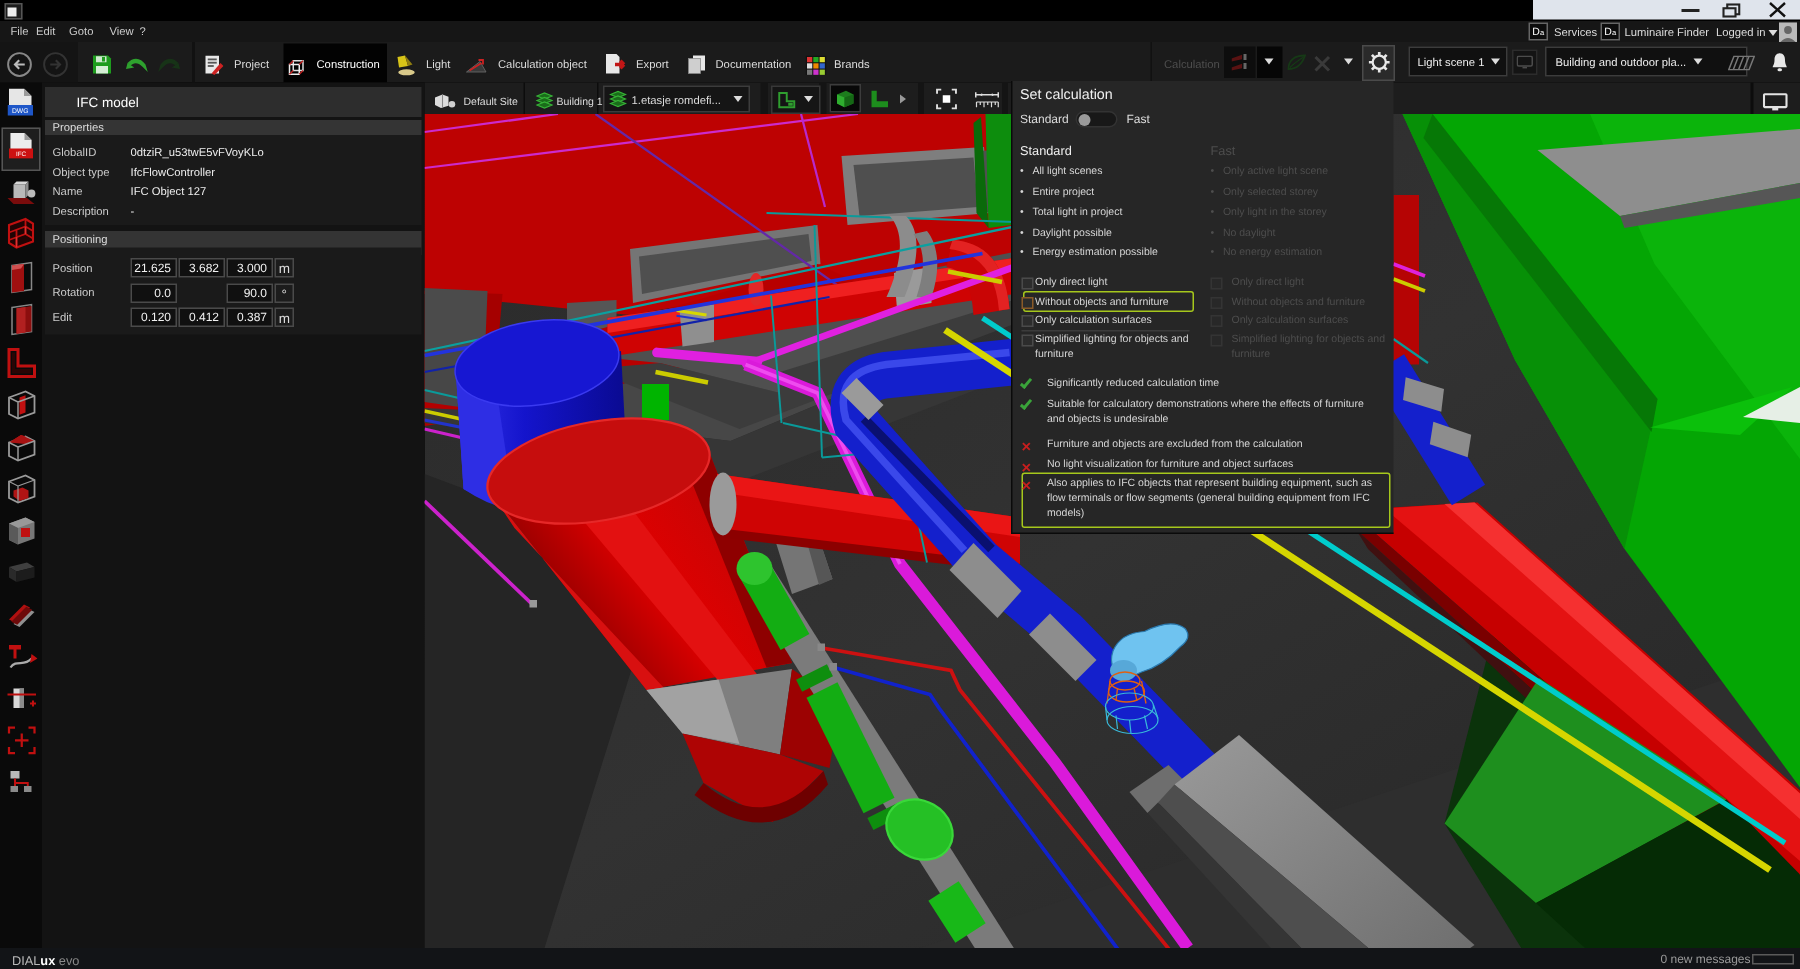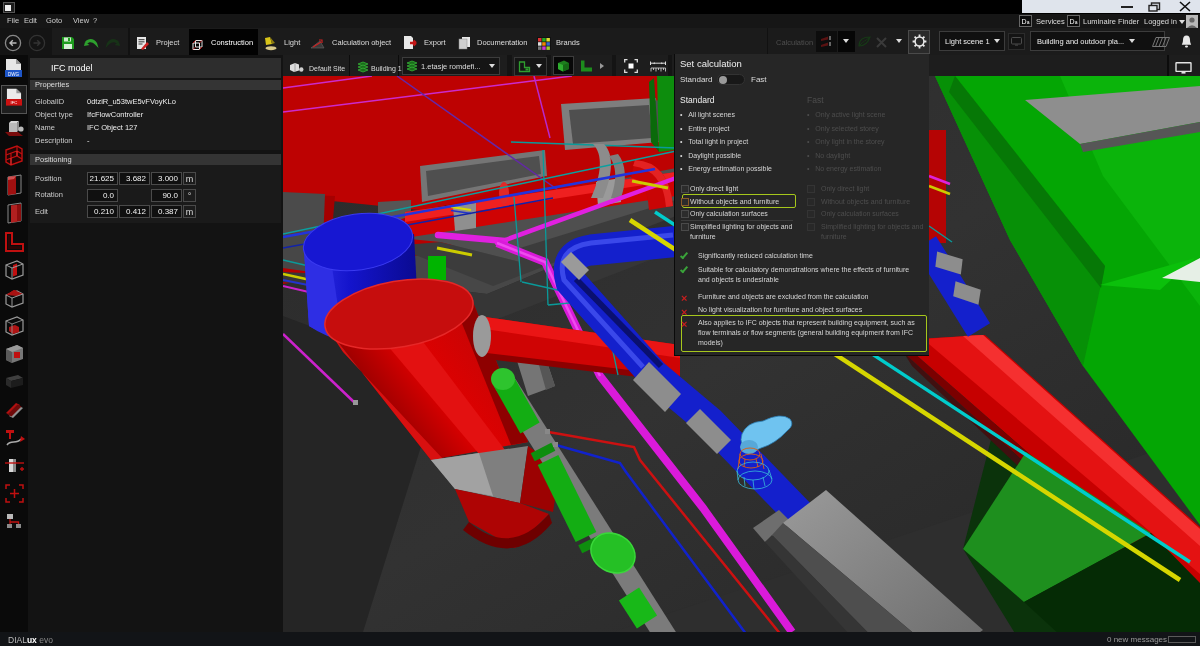--- a/index.html
+++ b/index.html
@@ -295,21 +295,21 @@
   <div class="abs t" style="left:7px;top:135px;color:#ccc">Rotation</div>
   <div class="abs t" style="left:7px;top:152px;color:#ccc">Edit</div>
   <div class="nb" style="left:59px;top:117px">21.625</div>
       <div class="nb" style="left:91px;top:117px">3.682</div>
       <div class="nb" style="left:123px;top:117px">3.000</div>
       <div class="nu" style="left:155px;top:117px">m</div>
   <div class="nb" style="left:59px;top:133.5px">0.0</div>
       <div class="nb" style="left:91px;top:150px">-0.0</div>
       <div class="nb" style="left:123px;top:133.5px">90.0</div>
       <div class="nu" style="left:155px;top:133.5px">°</div>
-  <div class="nb" style="left:59px;top:150px">0.210</div>
+  <div class="nb" style="left:59px;top:150px">0.120</div>
       <div class="nb" style="left:91px;top:150px">0.412</div>
       <div class="nb" style="left:123px;top:150px">0.387</div>
       <div class="nu" style="left:155px;top:150px">m</div>
 </div>
 
 <div class="abs" style="left:283px;top:55px;width:917px;height:21px;background:#1d1d1d">
   <div class="abs" style="left:66px;top:0;width:1px;height:21px;background:#0c0c0c"></div>
   <div class="abs" style="left:115px;top:0;width:1px;height:21px;background:#0c0c0c"></div>
   <div class="abs" style="left:224px;top:0;width:5px;height:21px;background:#141414"></div>
   <div class="abs" style="left:263px;top:0;width:5px;height:21px;background:#141414"></div>

